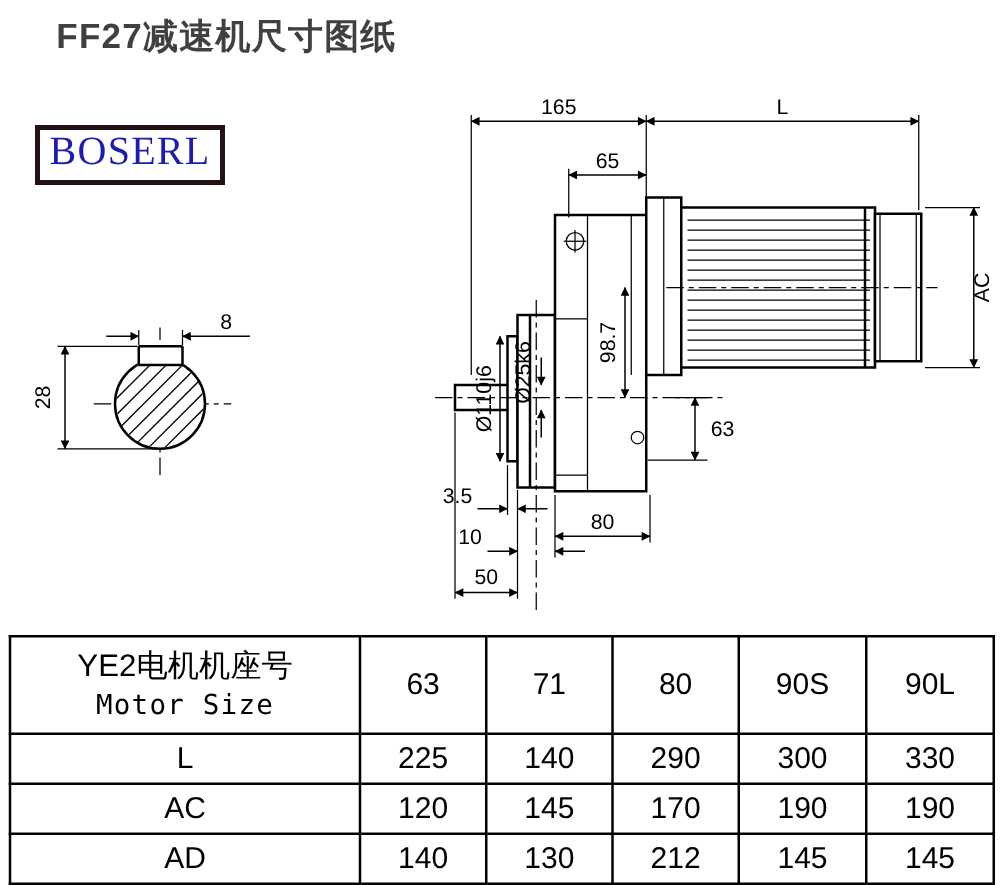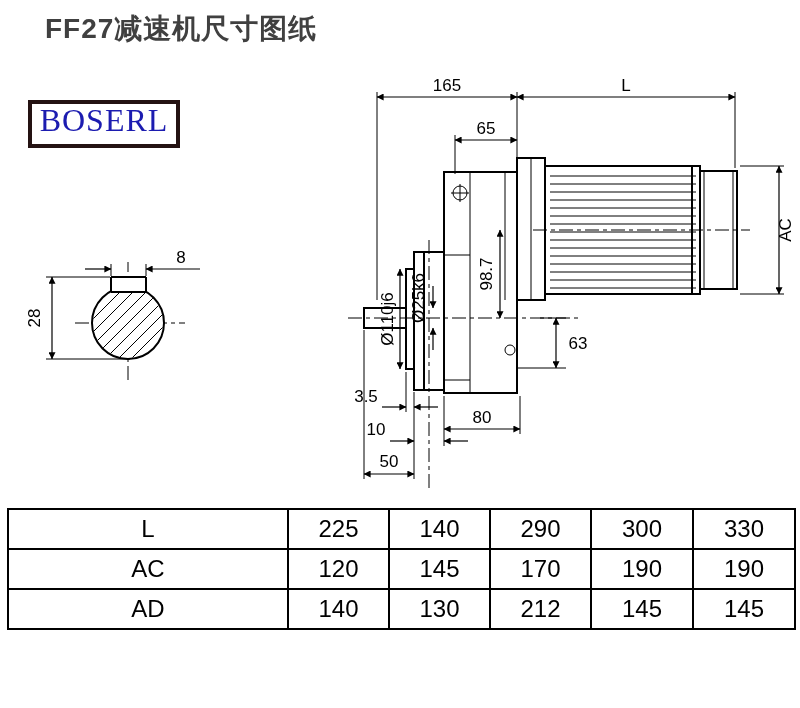--- a/index.html
+++ b/index.html
@@ -208,20 +208,31 @@
 <table class="dim-table">
   <colgroup>
     <col style="width:280px">
       <col style="width:101px">
       <col style="width:101px">
     <col style="width:101px">
       <col style="width:102px">
       <col style="width:102px">
   </colgroup>
   <tbody>
+    <tr class="hdr">
+      <td>
+        <div class="hdr-cn">YE2电机机座号</div>
+        <div class="hdr-en">Motor Size</div>
+      </td>
+      <td>63</td>
+      <td>71</td>
+      <td>80</td>
+      <td>90S</td>
+      <td>90L</td>
+    </tr>
     <tr class="datarow">
       <td>L</td>
       <td>225</td>
       <td>140</td>
       <td>290</td>
       <td>300</td>
       <td>330</td>
     </tr>
     <tr class="datarow">
       <td>AC</td>

